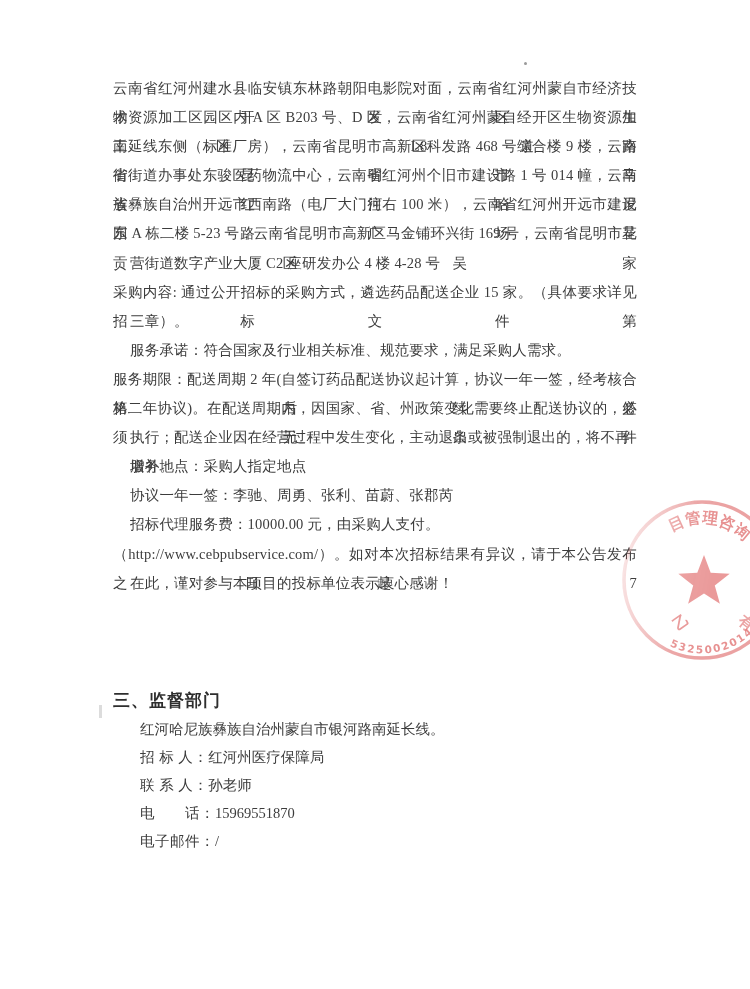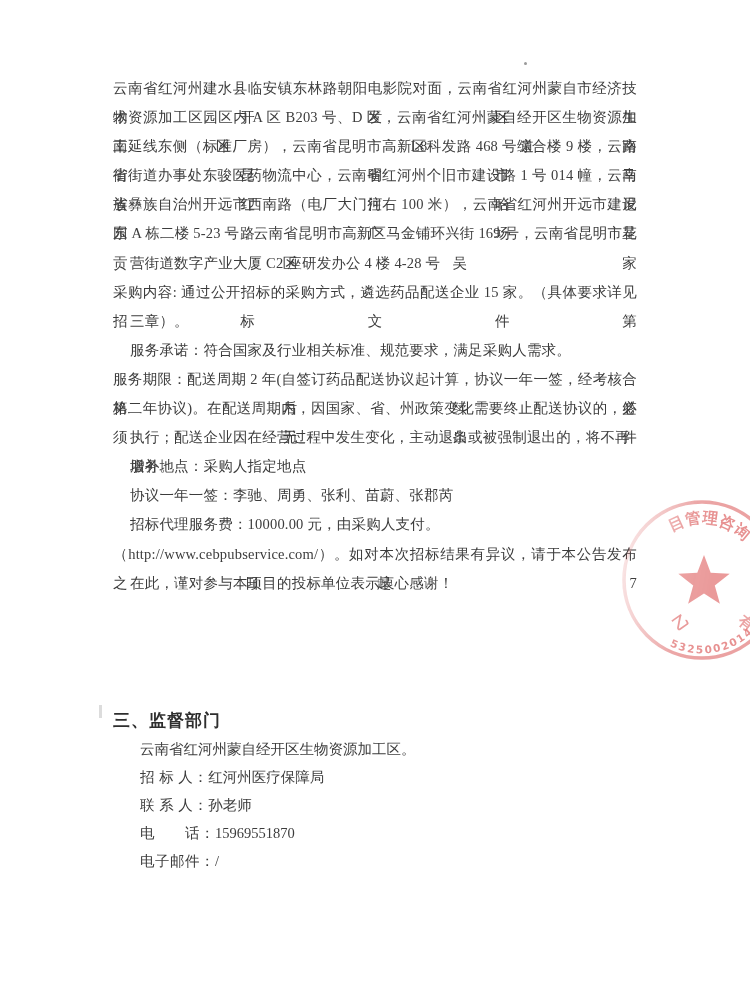--- a/index.html
+++ b/index.html
@@ -31,21 +31,20 @@
     margin-left:17px;
   }
   .sect{
     position:absolute;
     left:113px; top:686px; width:524px;
   }
   .heading{
     height:29px; line-height:29px;
     font-size:17px; font-weight:bold; color:#2e2e2e;
     letter-spacing:1px;
-    margin-top:20px;
   }
   .heading.h2{height:28px; line-height:28px;}
   .sect-para{
     height:28px; line-height:28px;
     font-size:14.5px; padding-left:27px;
   }
   .contact-row{
     height:28px; line-height:28px;
     font-size:14.5px; padding-left:27px;
   }
@@ -85,21 +84,21 @@
   <div class="bline end">执行；配送企业因在经营过程中发生变化，主动退出或被强制退出的，将不再增补。</div>
   <div class="bline end">服务地点：采购人指定地点</div>
   <div class="bline end">协议一年一签：李驰、周勇、张利、苗蔚、张郡芮</div>
   <div class="bline end">招标代理服务费：10000.00 元，由采购人支付。</div>
   <div class="bline full">（http://www.cebpubservice.com/）。如对本次招标结果有异议，请于本公告发布之日起 7</div>
   <div class="bline end">在此，谨对参与本项目的投标单位表示衷心感谢！</div>
 </div>
 
 <div class="sect">
   <div class="heading">三、监督部门</div>
-  <div class="sect-para">云南省红河州蒙自经开区生物资源加工区。</div>
+  <div class="sect-para">红河哈尼族彝族自治州蒙自市银河路南延长线。</div>
 
   <div class="contact-row">
     <span class="contact-label">招 标 人：</span><span class="contact-value">红河州医疗保障局</span>
   </div>
   <div class="contact-row">
     <span class="contact-label">联 系 人：</span><span class="contact-value">孙老师</span>
   </div>
   <div class="contact-row">
     <span class="contact-label">电　　话：</span><span class="contact-value">15969551870</span>
   </div>

